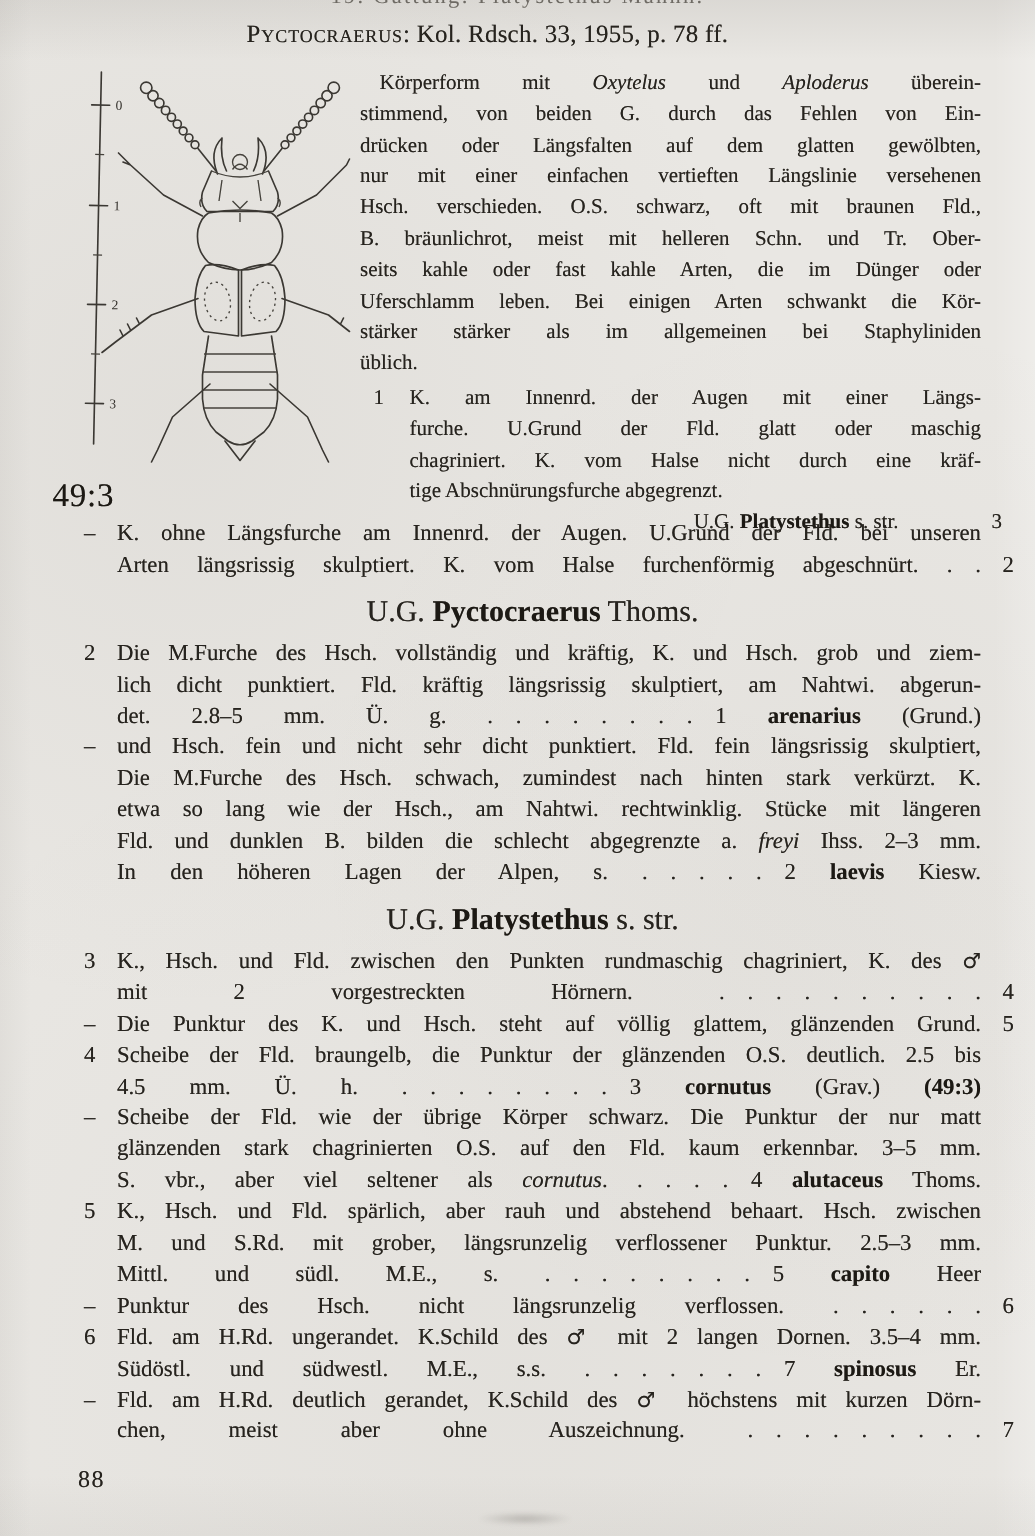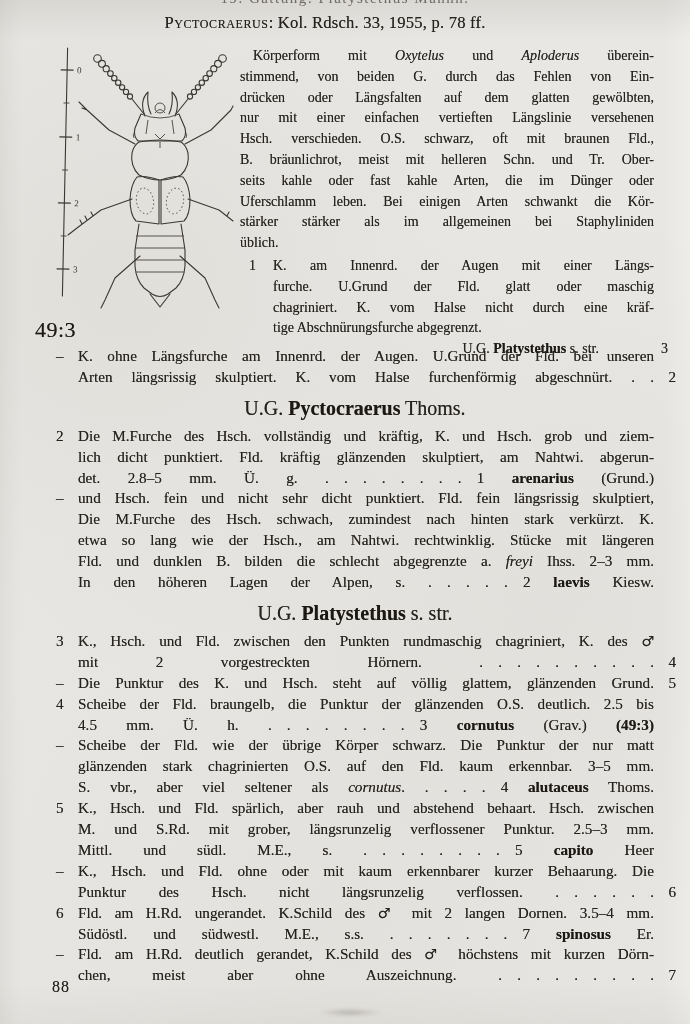--- a/index.html
+++ b/index.html
@@ -192,21 +192,21 @@
           <div class="tl a-j"><span>Arten längsrissig skulptiert. K. vom Halse furchenförmig abgeschnürt. . .</span><span class="refnum">2</span></div>
         </div>
     </div>
 
     <div class="ug-heading"><span>U.G. </span><span class="f-b">Pyctocraerus</span><span> Thoms.</span></div>
 
     <div class="couplet">
       <div class="cnum">2</div>
       <div class="ctext">
           <div class="tl a-j"><span>Die M.Furche des Hsch. vollständig und kräftig, K. und Hsch. grob und ziem-</span></div>
-          <div class="tl a-j"><span>lich dicht punktiert. Fld. kräftig glänzenden skulptiert, am Nahtwi. abgerun-</span></div>
+          <div class="tl a-j"><span>lich dicht punktiert. Fld. kräftig längsrissig skulptiert, am Nahtwi. abgerun-</span></div>
           <div class="tl a-j"><span>det. 2.8–5 mm. Ü. g. . . . . . . . . </span><span>1 </span><span class="f-b">arenarius</span><span> (Grund.)</span></div>
         </div>
     </div>
     <div class="couplet">
       <div class="cnum">–</div>
       <div class="ctext">
           <div class="tl a-j"><span>und Hsch. fein und nicht sehr dicht punktiert. Fld. fein längsrissig skulptiert,</span></div>
           <div class="tl a-j"><span>Die M.Furche des Hsch. schwach, zumindest nach hinten stark verkürzt. K.</span></div>
           <div class="tl a-j"><span>etwa so lang wie der Hsch., am Nahtwi. rechtwinklig. Stücke mit längeren</span></div>
           <div class="tl a-j"><span>Fld. und dunklen B. bilden die schlecht abgegrenzte a. </span><span class="f-i">freyi</span><span> Ihss. 2–3 mm.</span></div>
@@ -248,21 +248,20 @@
       <div class="cnum">5</div>
       <div class="ctext">
           <div class="tl a-j"><span>K., Hsch. und Fld. spärlich, aber rauh und abstehend behaart. Hsch. zwischen</span></div>
           <div class="tl a-j"><span>M. und S.Rd. mit grober, längsrunzelig verflossener Punktur. 2.5–3 mm.</span></div>
           <div class="tl a-j"><span>Mittl. und südl. M.E., s. . . . . . . . . </span><span>5 </span><span class="f-b">capito</span><span> Heer</span></div>
         </div>
     </div>
     <div class="couplet">
       <div class="cnum">–</div>
       <div class="ctext">
-          <div class="tl a-j"><span>K., Hsch. und Fld. ohne oder mit kaum erkennbarer kurzer Behaarung. Die</span></div>
           <div class="tl a-j"><span>Punktur des Hsch. nicht längsrunzelig verflossen. . . . . . .</span><span class="refnum">6</span></div>
         </div>
     </div>
     <div class="couplet">
       <div class="cnum">6</div>
       <div class="ctext">
           <div class="tl a-j"><span>Fld. am H.Rd. ungerandet. K.Schild des </span><span class="f-m">♂</span><span> mit 2 langen Dornen. 3.5–4 mm.</span></div>
           <div class="tl a-j"><span>Südöstl. und südwestl. M.E., s.s. . . . . . . . </span><span>7 </span><span class="f-b">spinosus</span><span> Er.</span></div>
         </div>
     </div>

